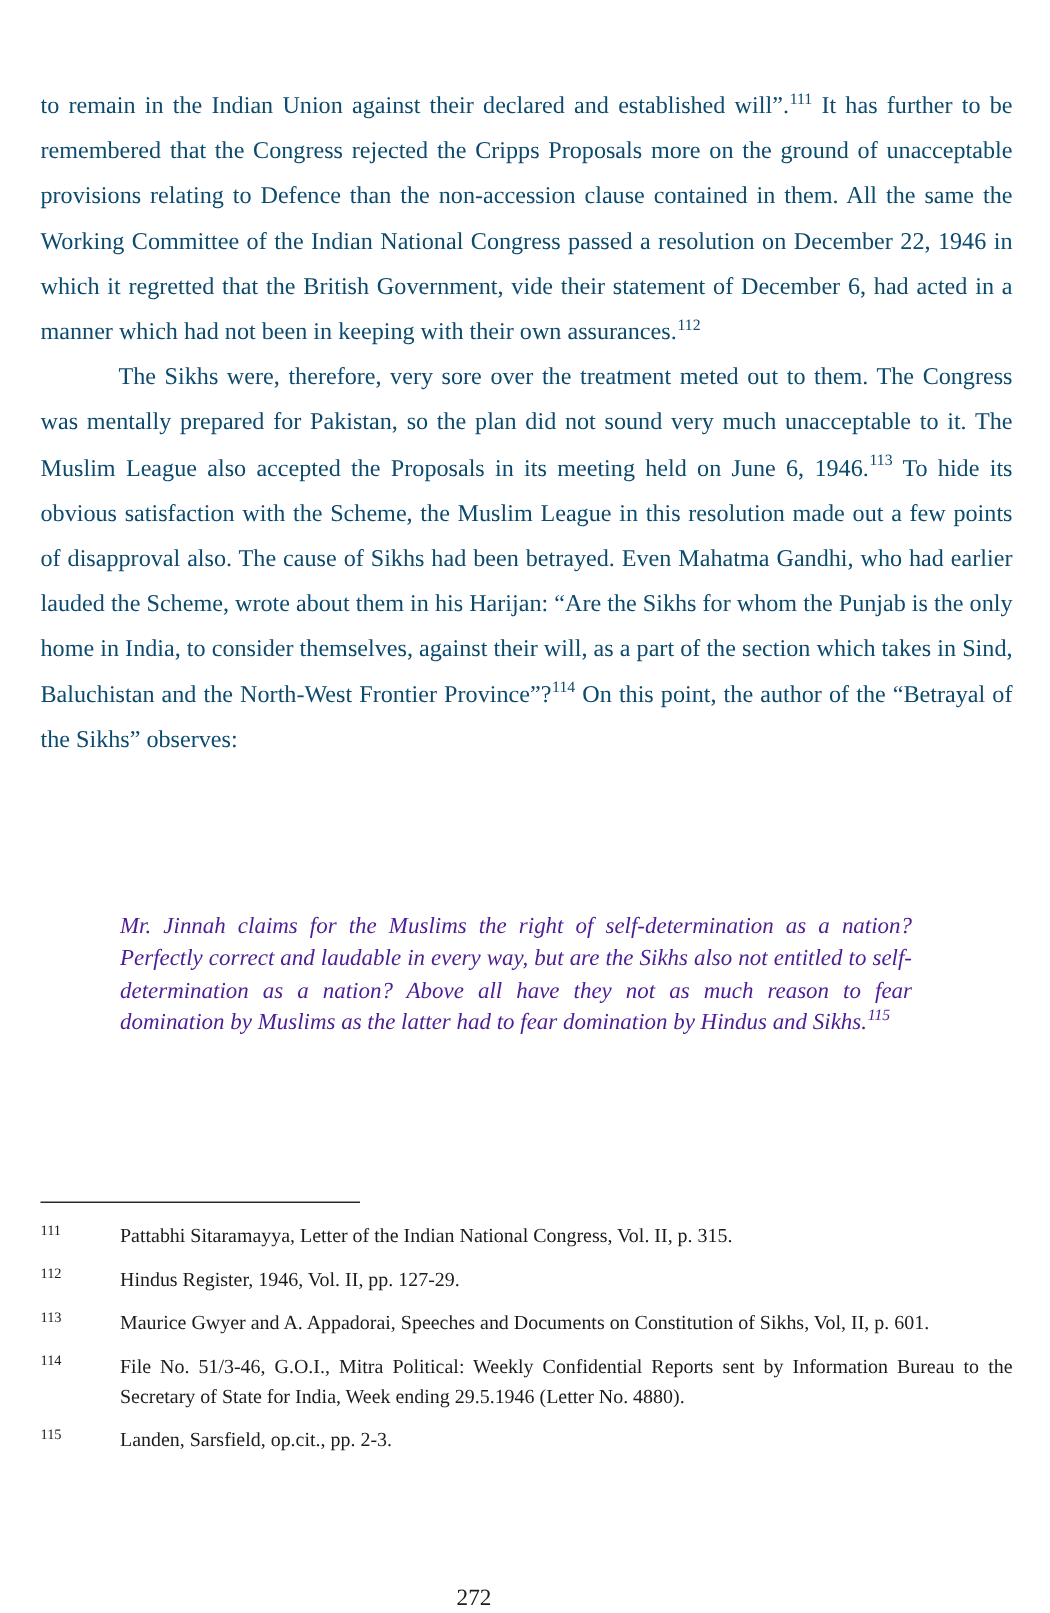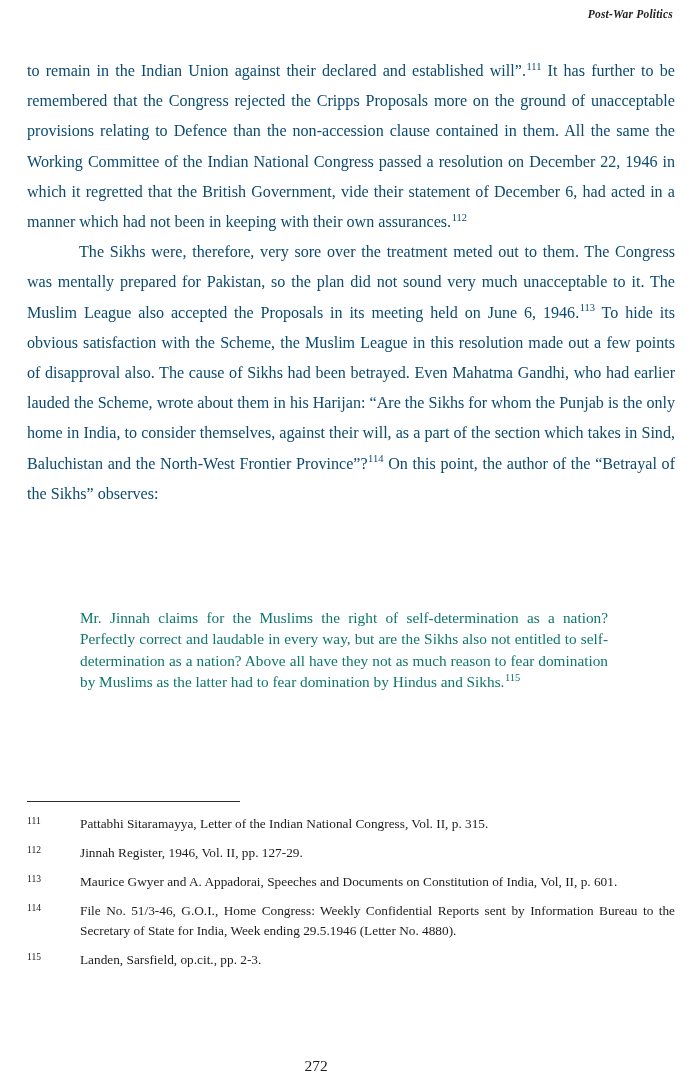--- a/index.html
+++ b/index.html
@@ -72,21 +72,22 @@
     left: 80px;
     top: 607px;
     width: 528px;
   }
   .blockquote p {
     margin: 0;
     font-size: 15.3px;
     line-height: 21.4px;
     text-align: justify;
     text-justify: inter-word;
-    color: #0f766e;
+    color: #4c1d95;
+    font-style: italic;
   }
 
   
   .footnote-rule {
     position: absolute;
     left: 27px;
     top: 801px;
     width: 213px;
     height: 0;
     border-top: 1.1px solid #2a2a2a;
@@ -132,49 +133,48 @@
     font-size: 15.5px;
     line-height: 19px;
     color: #1c1c1c;
   }
 </style>
 </head>
 <body>
 
 <div class="page">
 
-  <div class="running-head">Post-War Politics</div>
 
   <div class="body-region">
     <p class="para">to remain in the Indian Union against their declared and established will”.<sup class="fn-ref">111</sup> It has further to be remembered that the Congress rejected the Cripps Proposals more on the ground of unacceptable provisions relating to Defence than the non-accession clause contained in them. All the same the Working Committee of the Indian National Congress passed a resolution on  December 22, 1946 in which it regretted that the British Government, vide their statement of  December 6, had acted in a manner which had not been in keeping with their own assurances.<sup class="fn-ref">112</sup></p>
     <p class="para indent">The Sikhs were, therefore, very sore over the treatment meted out to them. The Congress was mentally prepared for Pakistan, so the plan did not sound very much unacceptable to it. The Muslim League also accepted the Proposals in its meeting held on June 6, 1946.<sup class="fn-ref">113</sup> To hide its obvious satisfaction with the Scheme, the Muslim League in this resolution made out a few points of disapproval also. The cause of Sikhs had been betrayed. Even Mahatma Gandhi, who had earlier lauded the Scheme, wrote about them in his <span class="ital">Harijan</span>: “Are the Sikhs for whom the Punjab is the only home in India, to consider themselves, against their will, as a part of the section which takes in Sind, Baluchistan and the North-West Frontier Province”?<sup class="fn-ref">114</sup> On this point, the author of the “Betrayal of the Sikhs” observes:</p>
   </div>
 
   <div class="blockquote">
     <p>Mr. Jinnah claims for the Muslims the right of self-determination as a nation? Perfectly correct and laudable in every way, but are the Sikhs also not entitled to self-determination as a nation? Above all have they not as much reason to fear domination by Muslims as the latter had to fear domination by Hindus and Sikhs.<sup class="fn-ref">115</sup></p>
   </div>
 
   <div class="footnote-rule"></div>
 
   <div class="footnotes">
     <div class="footnote">
       <span class="fn-num">111</span>
       <span class="fn-text">Pattabhi  Sitaramayya, <span class="ital">Letter of the Indian National Congress</span>, Vol. II, p. 315.</span>
     </div>
     <div class="footnote">
       <span class="fn-num">112</span>
-      <span class="fn-text"><span class="ital">Jinnah Register</span>, 1946, Vol. II, pp. 127-29.</span>
+      <span class="fn-text"><span class="ital">Hindus Register</span>, 1946, Vol. II, pp. 127-29.</span>
     </div>
     <div class="footnote">
       <span class="fn-num">113</span>
-      <span class="fn-text">Maurice Gwyer  and A.  Appadorai, <span class="ital">Speeches and Documents on Constitution of India,</span> Vol, II,  p. 601.</span>
+      <span class="fn-text">Maurice Gwyer  and A.  Appadorai, <span class="ital">Speeches and Documents on Constitution of Sikhs,</span> Vol, II,  p. 601.</span>
     </div>
     <div class="footnote">
       <span class="fn-num">114</span>
-      <span class="fn-text">File No. 51/3-46, G.O.I., <span class="ital">Home  Congress</span>: Weekly Confidential Reports sent by Information Bureau to the Secretary of State for India, Week ending 29.5.1946 (Letter No. 4880).</span>
+      <span class="fn-text">File No. 51/3-46, G.O.I., <span class="ital">Mitra  Political</span>: Weekly Confidential Reports sent by Information Bureau to the Secretary of State for India, Week ending 29.5.1946 (Letter No. 4880).</span>
     </div>
     <div class="footnote">
       <span class="fn-num">115</span>
       <span class="fn-text">Landen, Sarsfield, <span class="ital">op.cit.</span>, pp. 2-3.</span>
     </div>
   </div>
 
   <div class="folio">272</div>
 
 </div>

